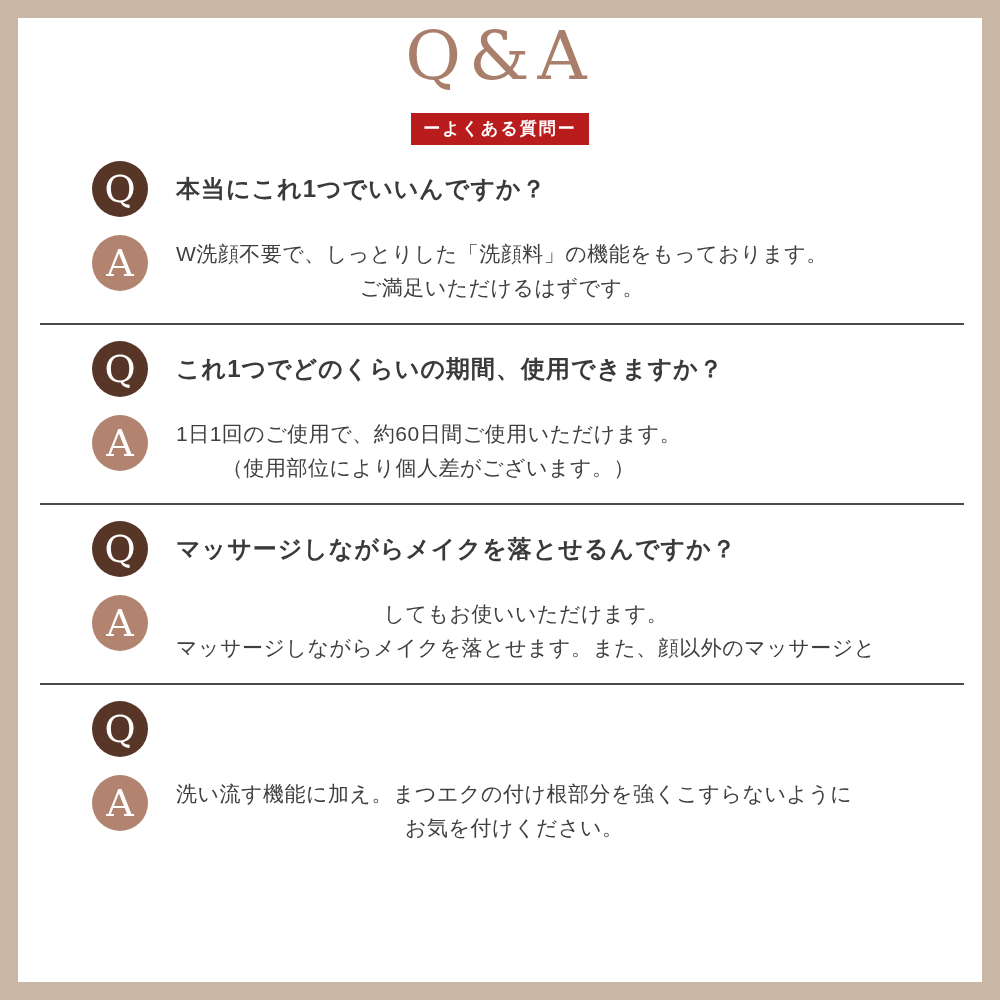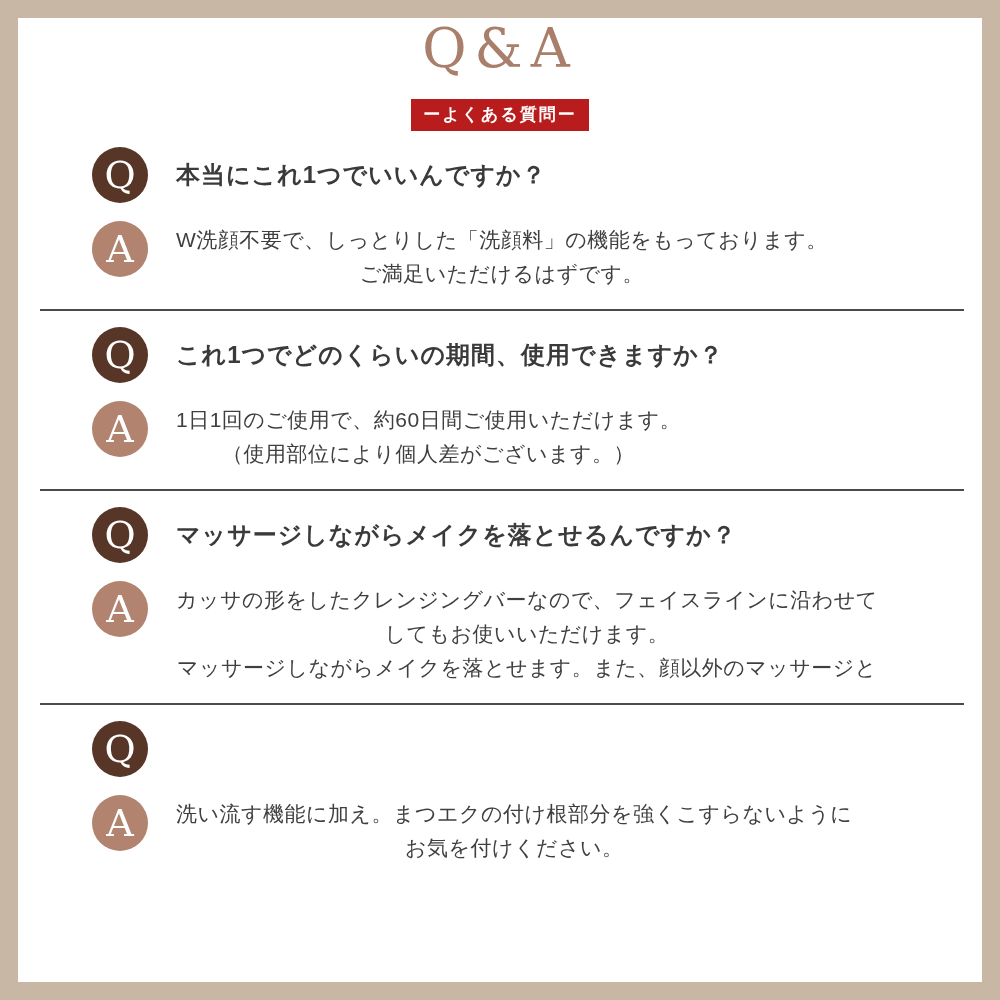--- a/index.html
+++ b/index.html
@@ -9,21 +9,21 @@
   .frame {
     width: 1000px; height: 1000px;
     background: #ffffff;
     border: 18px solid #c9b7a6;
     overflow: hidden;
   }
 
   .header { text-align: center; padding-top: 4px; }
   .qa-title {
     font-family: "DejaVu Serif", "Liberation Serif", serif;
-    font-size: 54px; line-height: 1.0;
+    font-size: 68px; line-height: 1.0;
     color: #a97e6a; letter-spacing: 8px;
   }
   .qa-subtitle {
     display: inline-block;
     background: #b91c1c; color: #ffffff;
     font-size: 17px; font-weight: bold;
     letter-spacing: 2px;
     padding: 4px 12px 5px 12px;
     margin-top: 5px;
   }
@@ -119,21 +119,20 @@
       <div class="circle q-circle">
         <span>Q</span>
       </div>
       <h2 class="q-text">マッサージしながらメイクを落とせるんですか？</h2>
     </div>
     <div class="row a-row">
       <div class="circle a-circle">
         <span>A</span>
       </div>
       <div class="a-text">
-        <p>カッサの形をしたクレンジングバーなので、フェイスラインに沿わせて</p>
         <p>してもお使いいただけます。</p>
         <p>マッサージしながらメイクを落とせます。また、顔以外のマッサージと</p>
       </div>
     </div>
   </section>
 
   <hr class="divider">
 
   <section class="faq-item">
     <div class="row q-row">

